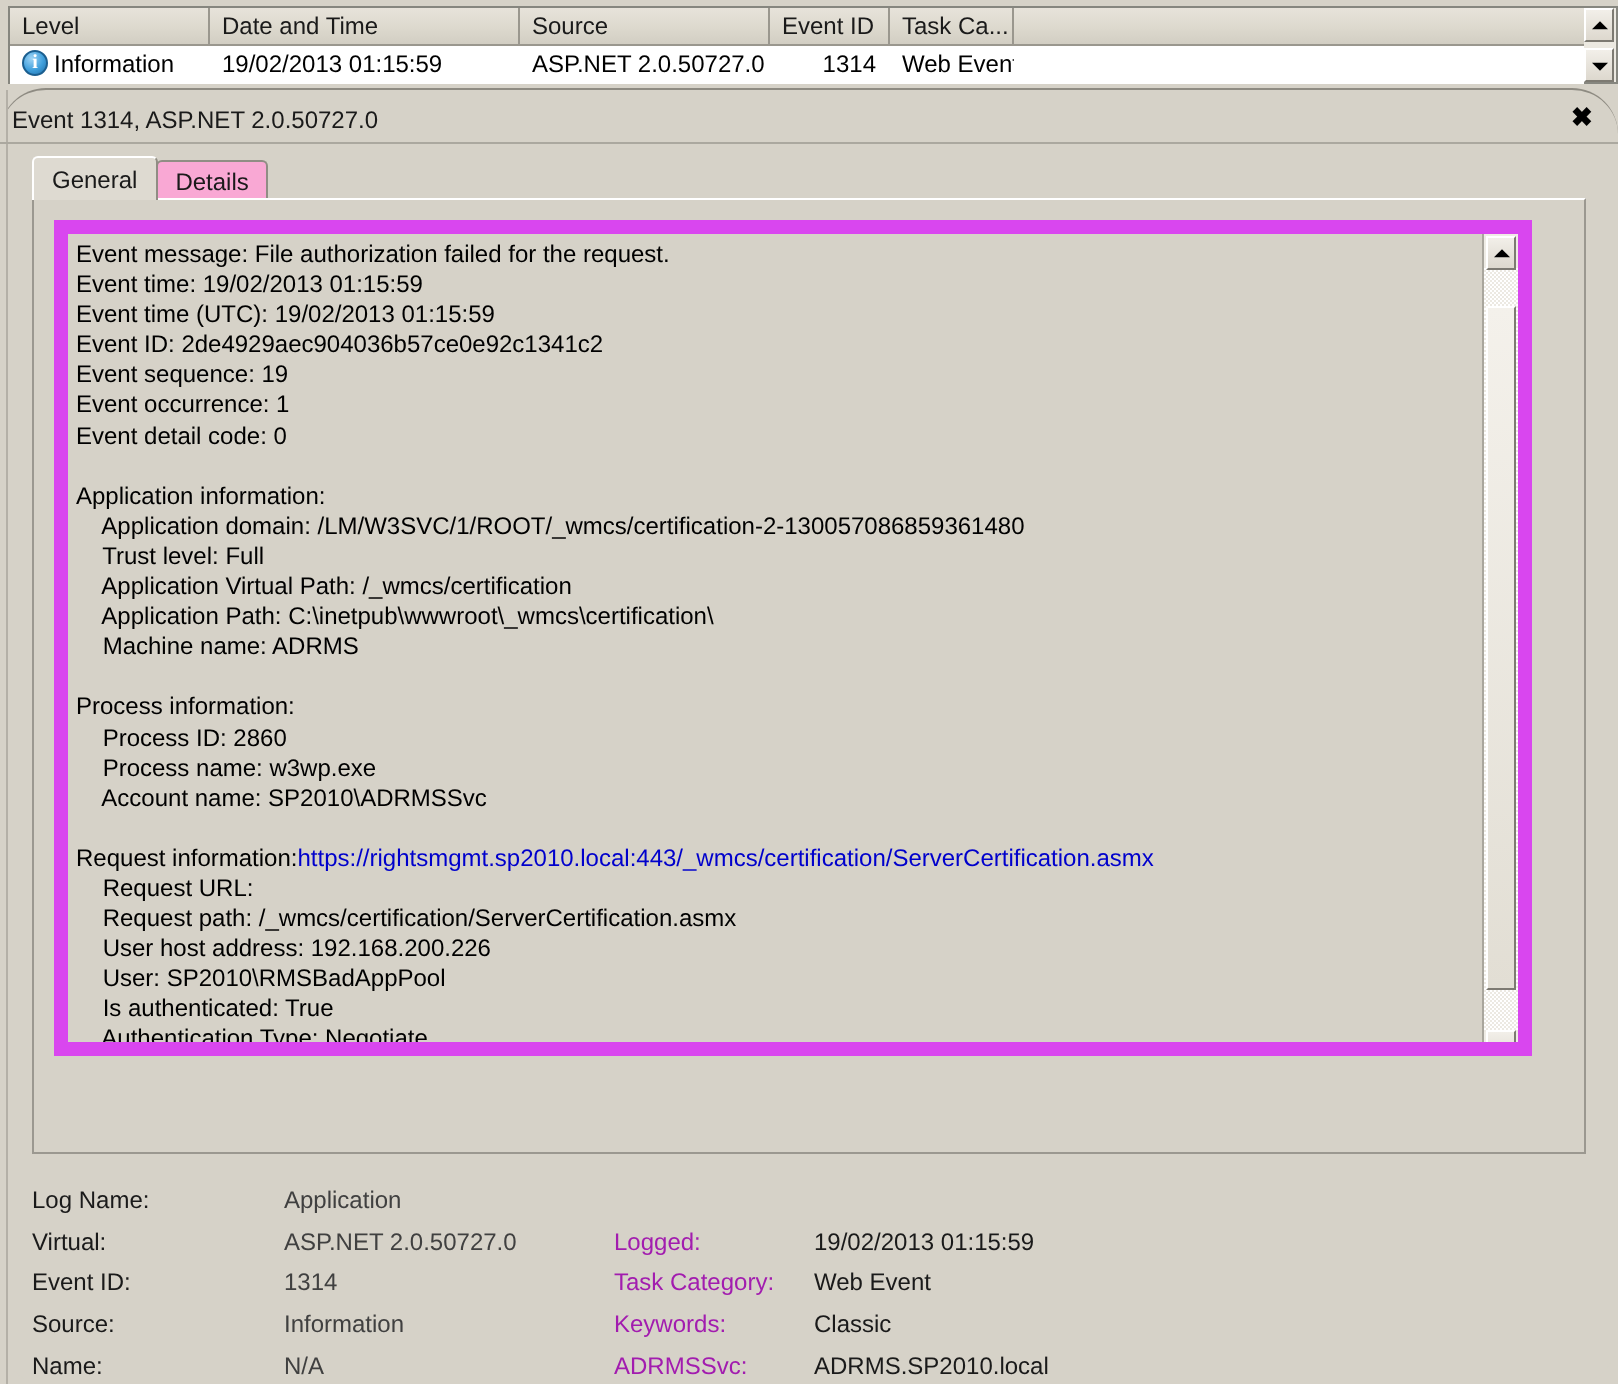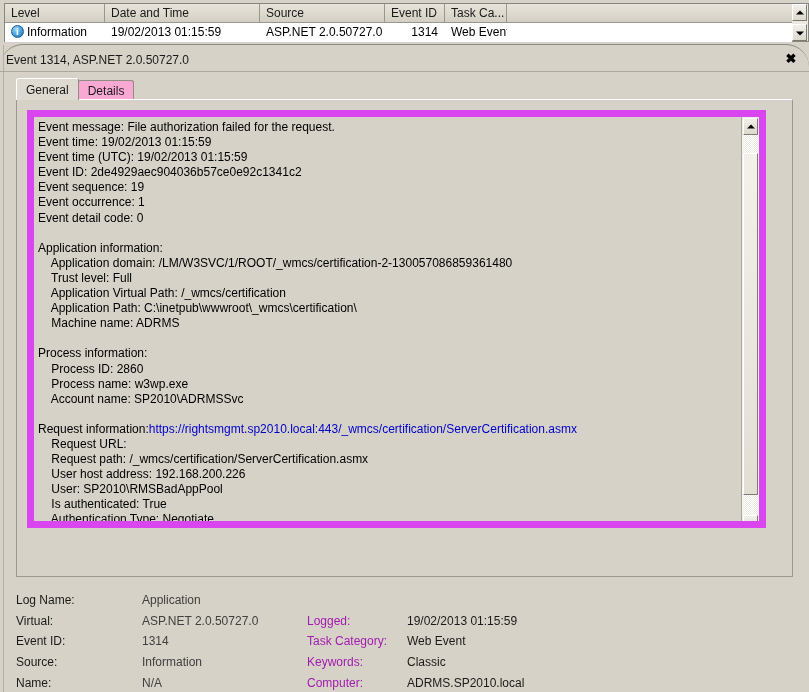--- a/index.html
+++ b/index.html
@@ -410,19 +410,19 @@
     </div>
     <div class="meta-row">
       <div class="meta-label">Source:</div>
       <div class="meta-value">Information</div>
       <div class="meta-label2">Keywords:</div>
       <div class="meta-value2">Classic</div>
     </div>
     <div class="meta-row">
       <div class="meta-label">Name:</div>
       <div class="meta-value">N/A</div>
-      <div class="meta-label2">Computer:</div>
+      <div class="meta-label2">ADRMSSvc:</div>
       <div class="meta-value2">ADRMS.SP2010.local</div>
     </div>
 
   </div>
 
 </div>
 
 </body></html>

